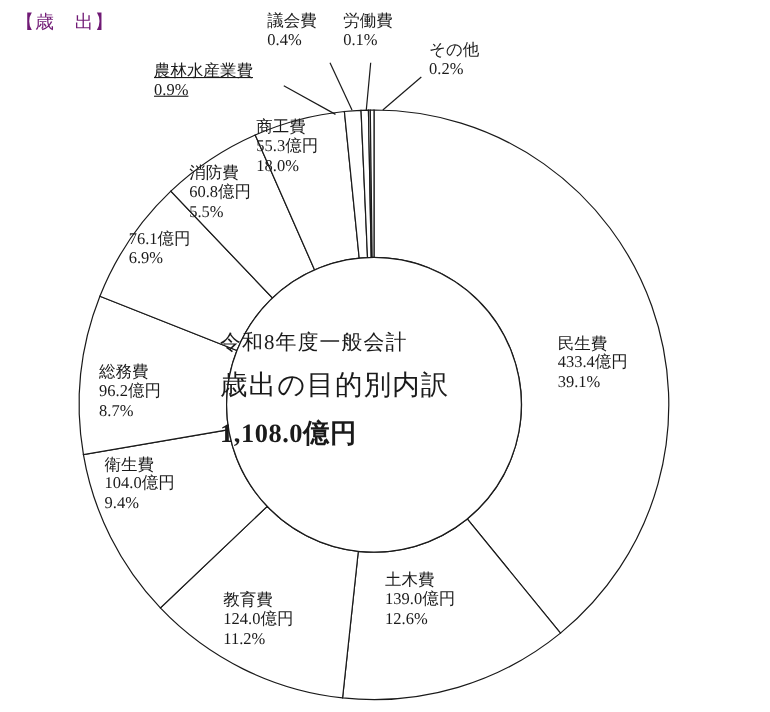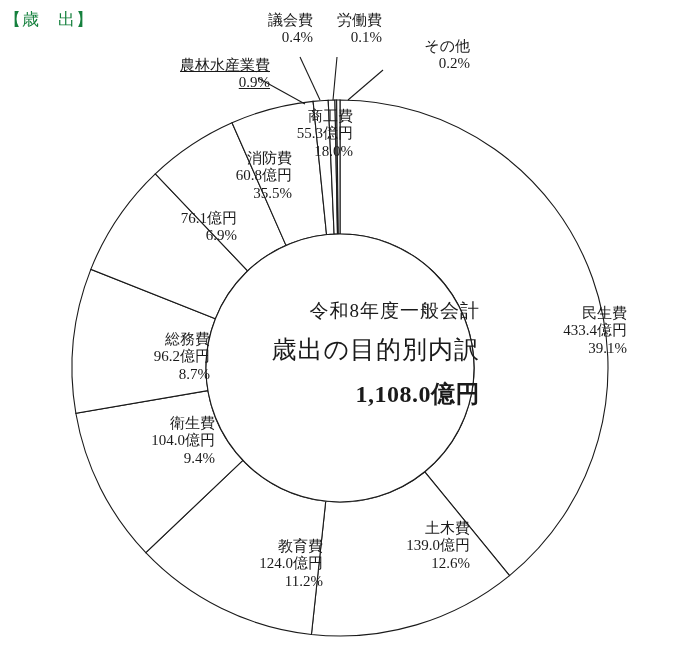--- a/index.html
+++ b/index.html
@@ -10,27 +10,27 @@
   body {
     width: 700px;
     height: 647px;
     position: relative;
     font-family: "Liberation Serif", "DejaVu Serif", serif;
     color: #1a1a1a;
     overflow: hidden;
   }
   #page-title {
     position: absolute;
-    left: 4px;
+    left: 14px;
     top: 8px;
     font-size: 17px;
     letter-spacing: 1px;
     font-family: Liberation Serif, serif;
     white-space: pre;
-    color: #15803d;
+    color: #701a75;
   }
   #chart-area {
     position: absolute;
     left: 0;
     top: 0;
     width: 700px;
     height: 647px;
   }
   svg.donut {
     position: absolute;
@@ -50,21 +50,21 @@
     stroke: #1a1a1a;
     stroke-width: 1.1;
   }
   .leader-line {
     stroke: #1a1a1a;
     stroke-width: 1.1;
     fill: none;
   }
   .center-block {
     position: absolute;
-    text-align: right;
+    text-align: left;
     width: 280px;
   }
   .center-line1 {
     font-size: 19px;
     letter-spacing: 1px;
     white-space: nowrap;
   }
   .center-line2 {
     font-size: 25px;
     letter-spacing: 1px;
@@ -73,21 +73,21 @@
   }
   .center-line3 {
     font-size: 24px;
     letter-spacing: 0.5px;
     white-space: nowrap;
     margin-top: 12px;
     font-weight: bold;
   }
   .slice-label {
     position: absolute;
-    text-align: right;
+    text-align: left;
     line-height: 1.16;
     white-space: nowrap;
   }
   .slice-label .lbl-name {
     display: block;
     font-size: 15px;
   }
   .slice-label .lbl-amount {
     display: block;
     font-size: 15px;
@@ -159,21 +159,21 @@
         <span class="lbl-amount">96.2億円</span>
         <span class="lbl-pct">8.7%</span>
       </div>
       <div class="slice-label" style="left: 117px; top: 210px; width: 120px;">
         <span class="lbl-amount">76.1億円</span>
         <span class="lbl-pct">6.9%</span>
       </div>
       <div class="slice-label" style="left: 172px; top: 150px; width: 120px;">
         <span class="lbl-name">消防費</span>
         <span class="lbl-amount">60.8億円</span>
-        <span class="lbl-pct">35.5%</span>
+        <span class="lbl-pct">5.5%</span>
       </div>
       <div class="slice-label" style="left: 233px; top: 108px; width: 120px;">
         <span class="lbl-name">商工費</span>
         <span class="lbl-amount">55.3億円</span>
         <span class="lbl-pct">18.0%</span>
       </div>
       <div class="slice-label" style="left: 140px; top: 57px; width: 130px; text-decoration: underline;">
         <span class="lbl-name">農林水産業費</span>
         <span class="lbl-pct">0.9%</span>
       </div>

